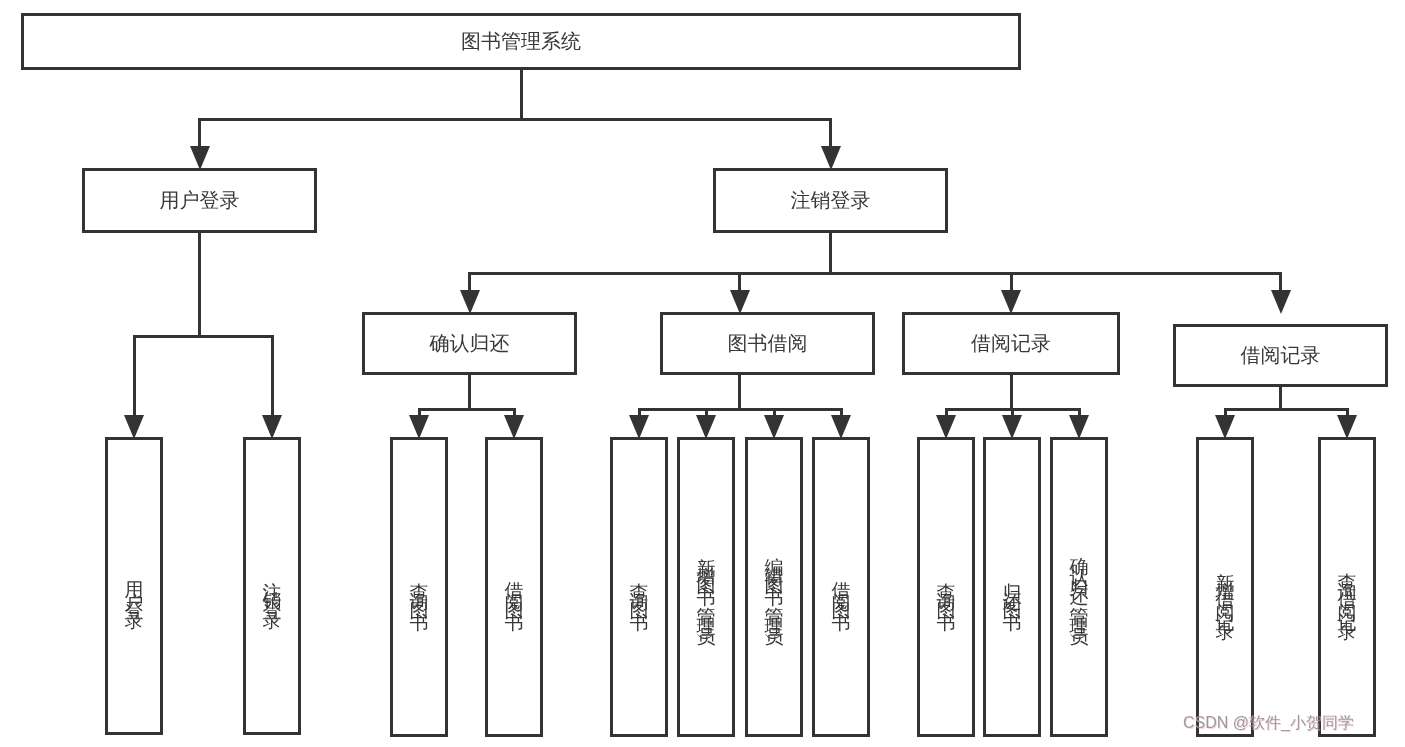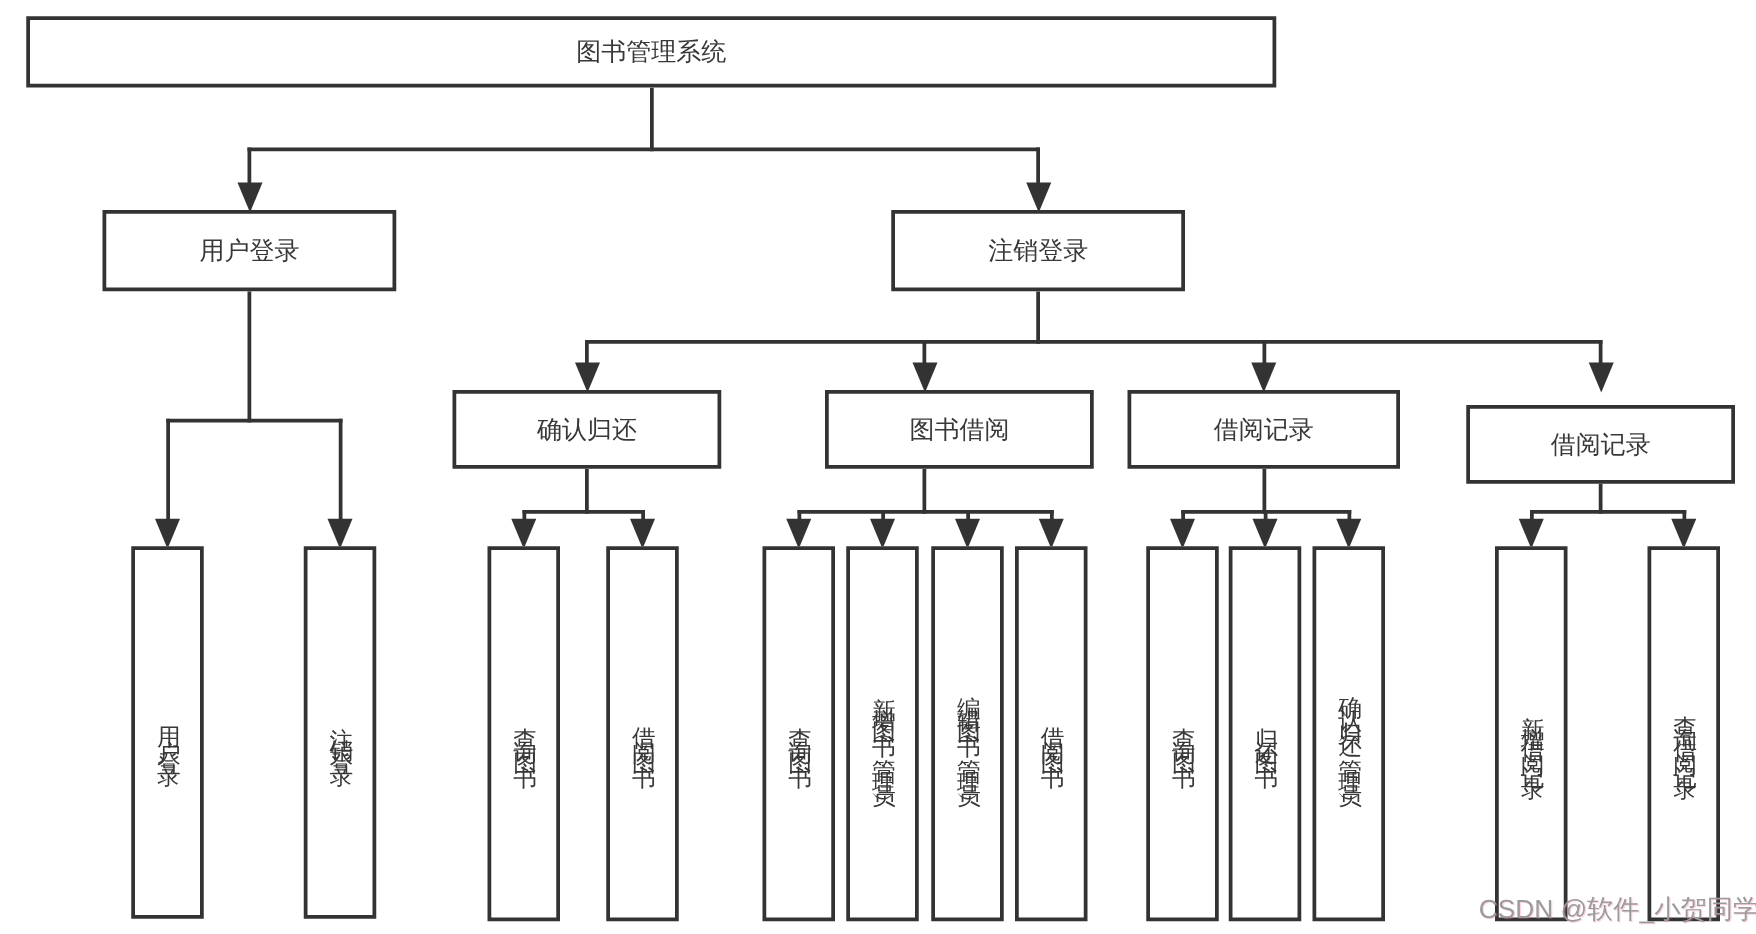--- a/index.html
+++ b/index.html
@@ -50,21 +50,21 @@
     border-left: 10px solid transparent;
     border-right: 10px solid transparent;
     border-top: 24px solid #333333;
     z-index: 1;
   }
   #watermark {
     position: absolute;
     left: 1183px;
     top: 713px;
     width: 222px;
-    font-size: 21px;
+    font-size: 16px;
     color: #9b9b9b;
     text-shadow: 1px 1px 0 rgba(250, 120, 150, 0.30);
     white-space: nowrap;
     z-index: 3;
   }
 </style>
 </head>
 <body>
 
 <div id="canvas">

